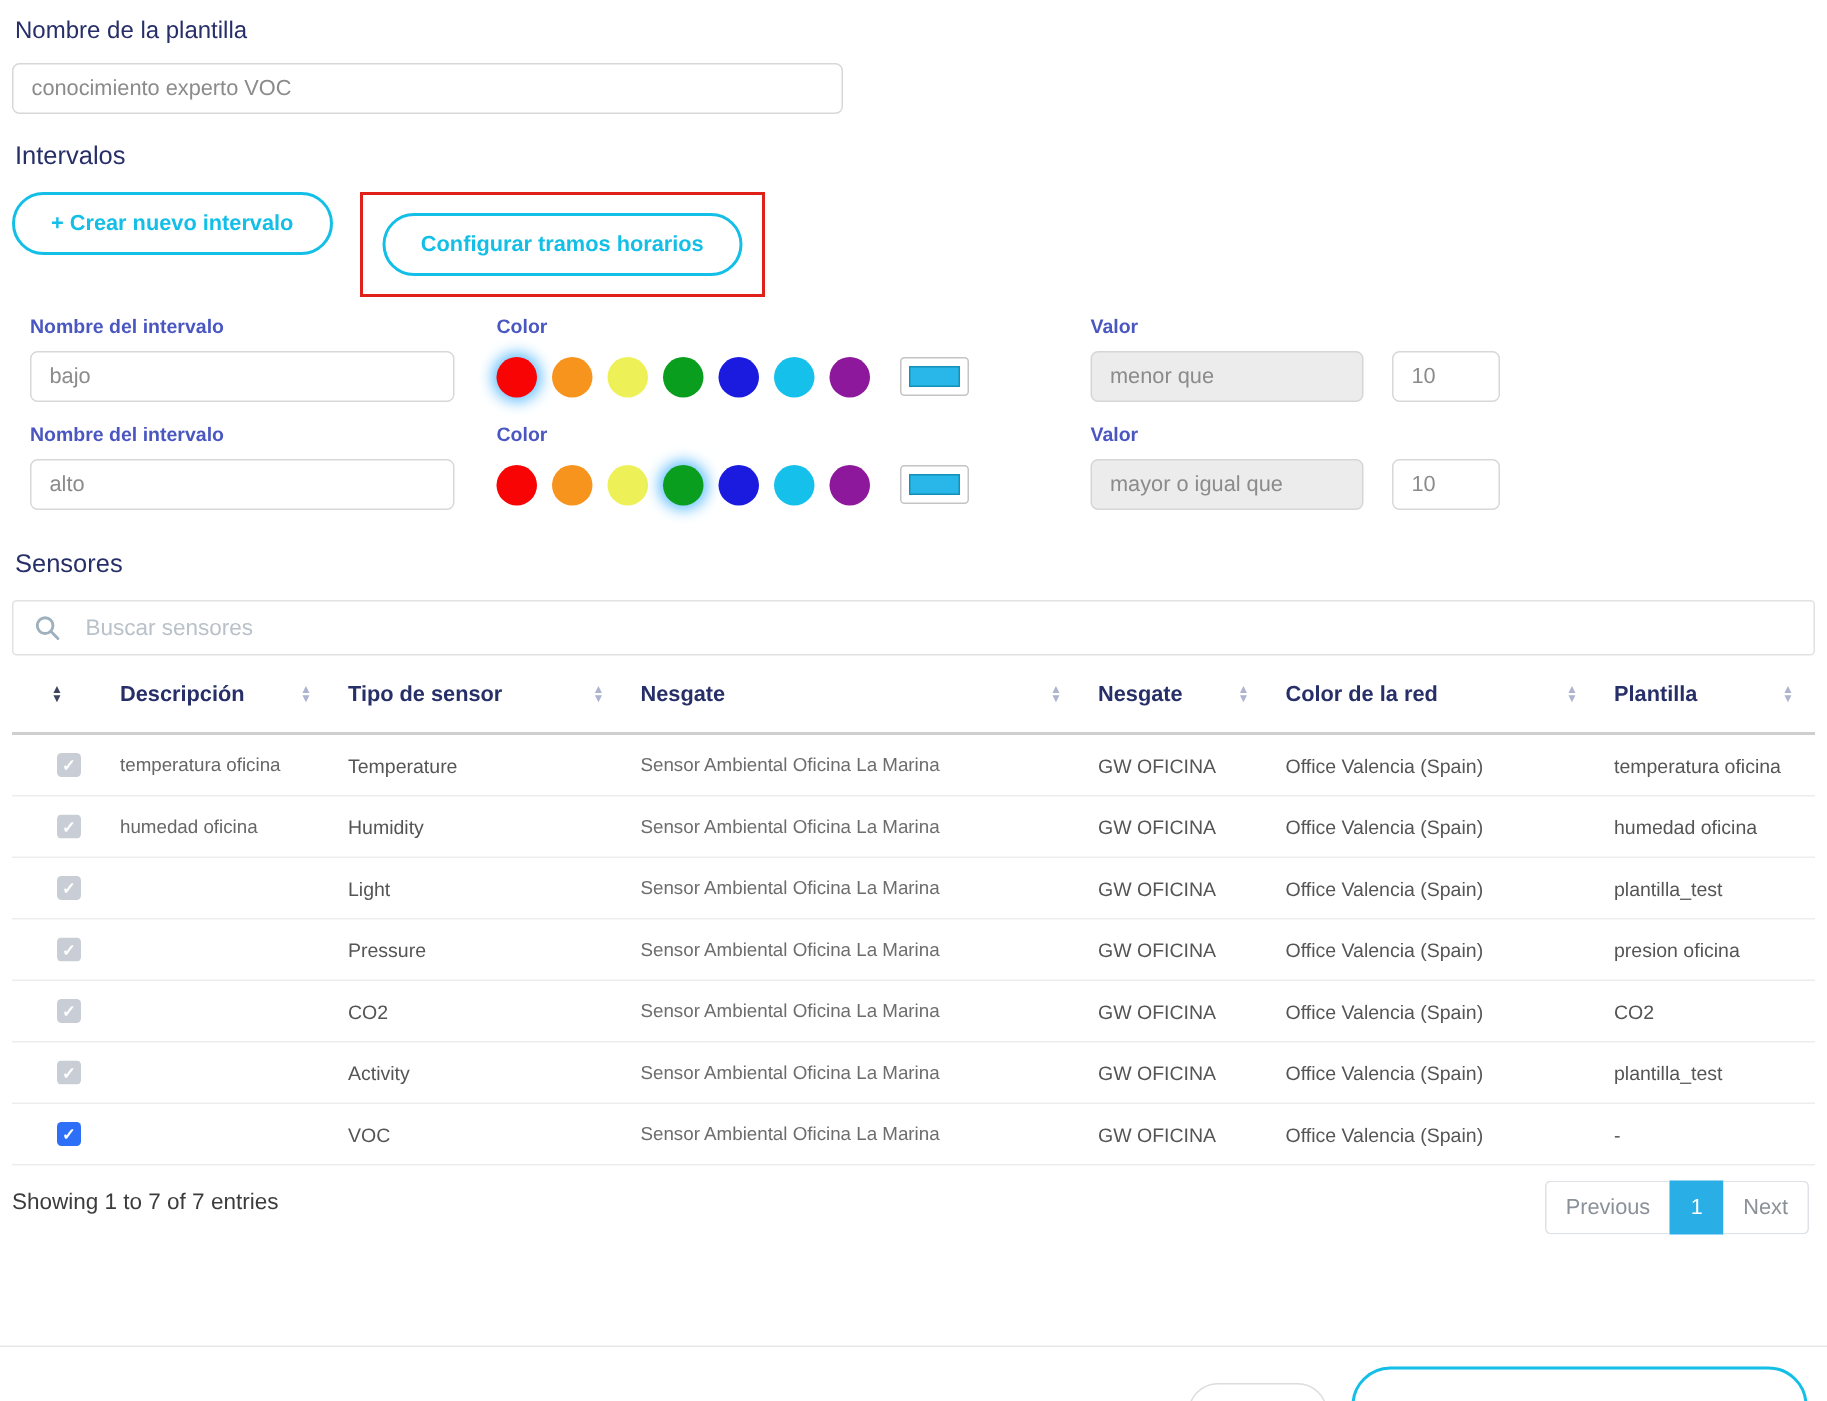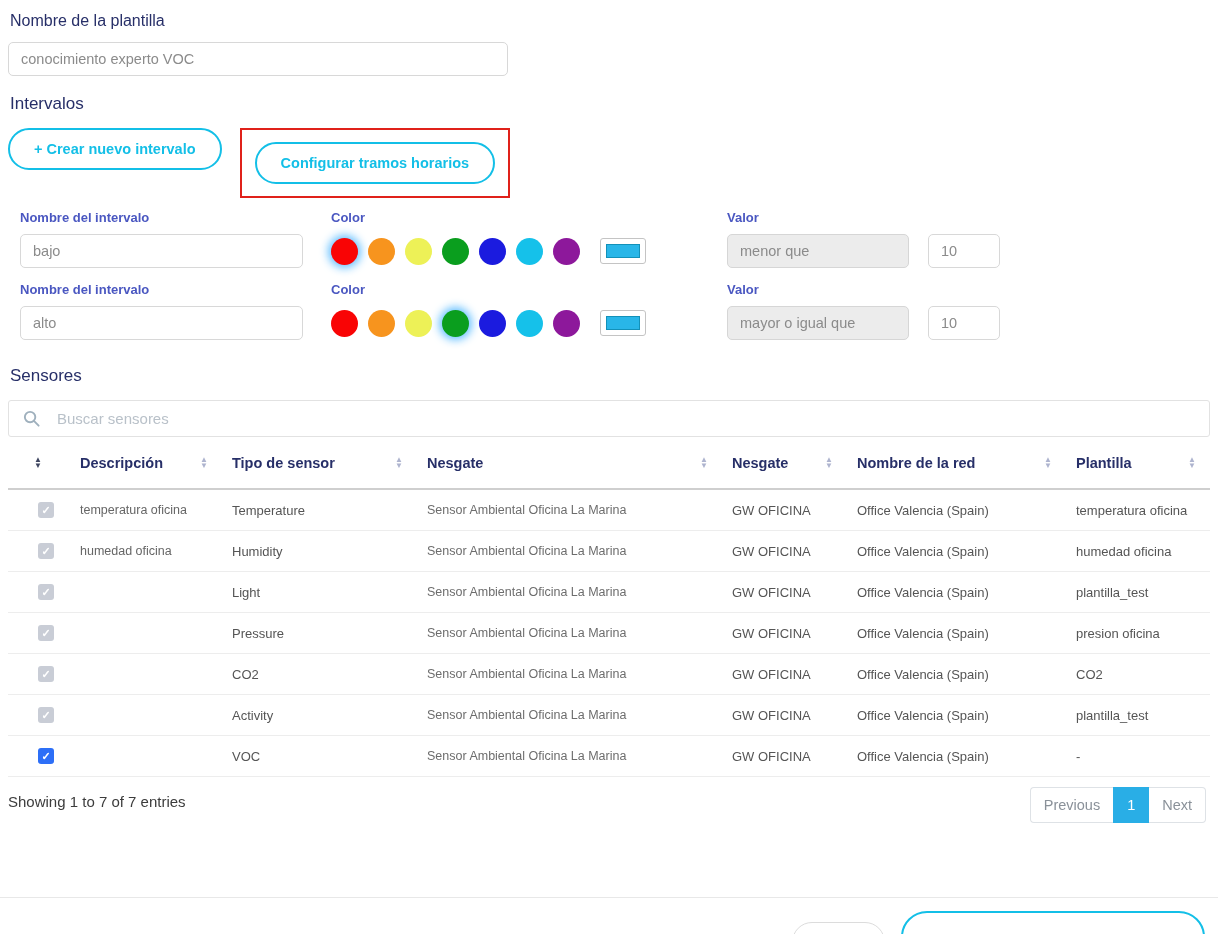--- a/index.html
+++ b/index.html
@@ -5,21 +5,21 @@
   *{box-sizing:border-box;margin:0;padding:0}
   html,body{background:#fff}
   body{font-family:"Liberation Sans",sans-serif}
   .page{position:relative;width:1218px;height:934px;overflow:hidden;background:#fff;padding:8px 8px 0}
 
   .sec-title{color:#272f68;font-size:16px;font-weight:400;margin:4px 0 12px 2px}
   .sec-title.big{font-size:17px}
 
   .text-input{display:block;height:34px;border:1px solid #d8d8d8;border-radius:5px;padding:0 12px;
     font-size:14.5px;color:#8b8b8b;font-family:inherit;background:#fff;outline:none}
-  .name-input{width:500px;margin-bottom:18px}
+  .name-input{width:554px;margin-bottom:18px}
 
   .btn-row{display:flex;margin:14px 0 12px}
   .pill-btn{border:2px solid #13bfe7;color:#13bfe7;background:#fff;font-weight:700;font-size:14.5px;
     border-radius:23px;padding:0 24px;height:42px;font-family:inherit;cursor:pointer;white-space:nowrap}
   .red-box{border:2px solid #e0211a;padding:12px 13px;margin-left:18px}
 
   .interval-row{display:flex;margin-left:12px;margin-bottom:14px}
   .field-label{color:#4a57c1;font-size:13px;font-weight:700;margin-bottom:9px;display:block}
   .col-name{width:283px}
   .col-name .text-input{width:283px}
@@ -194,21 +194,21 @@
         </span>
       </div>
       <div class="th">
         <span>Nesgate</span>
         <span class="sort">
           <span>▲</span>
           <span>▼</span>
         </span>
       </div>
       <div class="th">
-        <span>Nombre de la red</span>
+        <span>Color de la red</span>
         <span class="sort">
           <span>▲</span>
           <span>▼</span>
         </span>
       </div>
       <div class="th">
         <span>Plantilla</span>
         <span class="sort">
           <span>▲</span>
           <span>▼</span>

